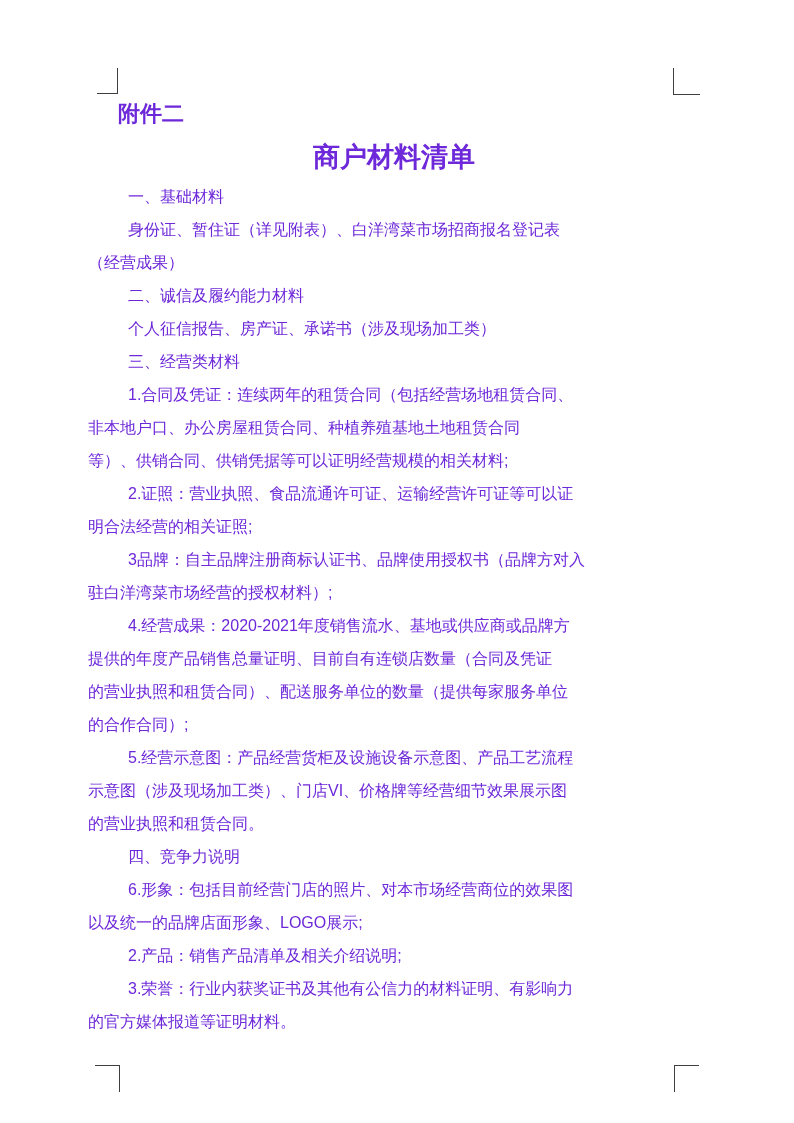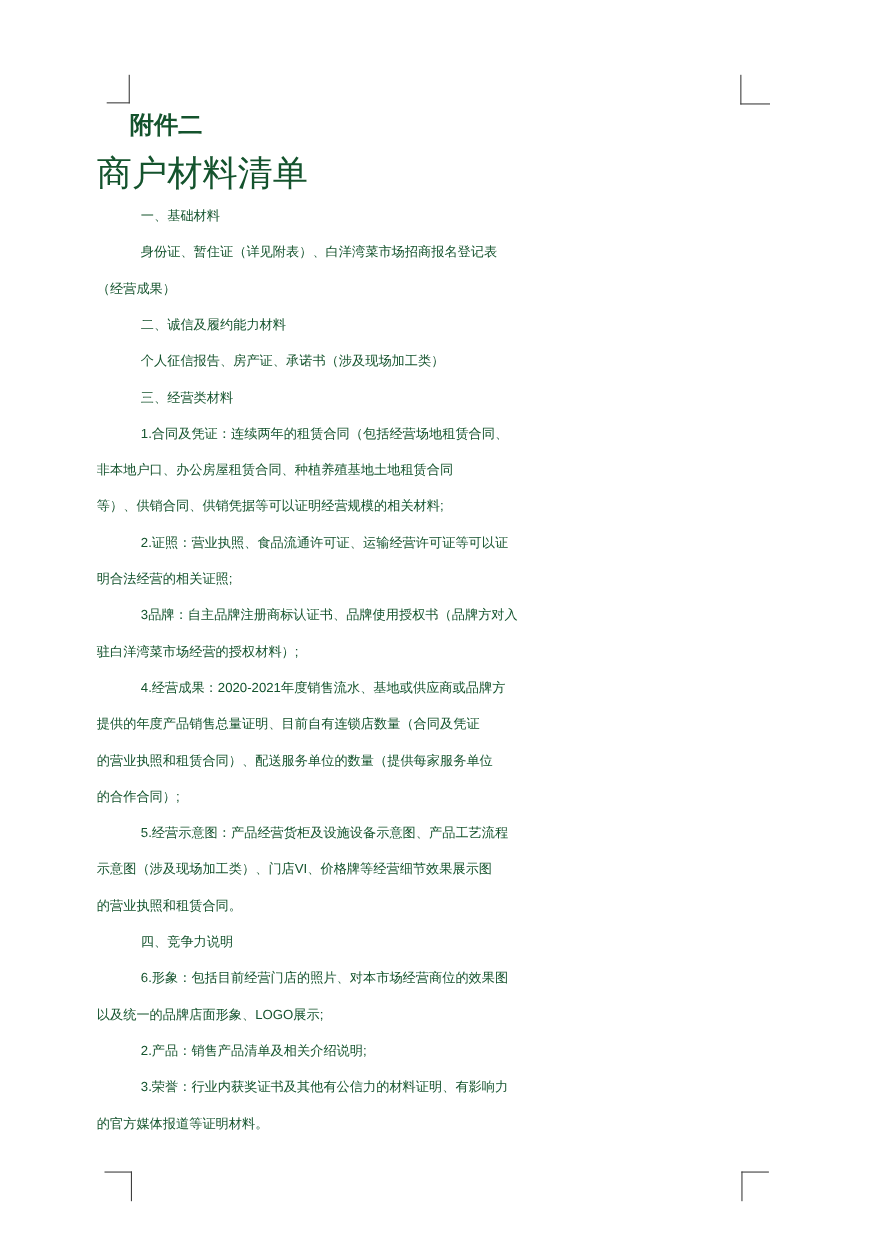--- a/index.html
+++ b/index.html
@@ -7,21 +7,21 @@
     padding: 0;
     background: #ffffff;
   }
   .page {
     position: relative;
     width: 776px;
     height: 1123px;
     background: #ffffff;
     overflow: hidden;
     font-family: "Liberation Sans", sans-serif;
-    color: #14532d;
+    color: #6d28d9;
   }
   
   .crop {
     position: absolute;
   }
   .crop.tl {
     left: 97px; top: 68px; width: 20px; height: 25px;
     border-right: 1.5px solid #3f3f3f;
     border-bottom: 1.5px solid #3f3f3f;
   }
@@ -48,30 +48,31 @@
   }
   .attachment {
     margin: 0 0 0 30px;
     font-size: 22px;
     font-weight: bold;
     line-height: 33px;
     white-space: nowrap;
   }
   .doc-title {
     margin: 11px 0 0 0;
-    font-size: 32px;
-    font-weight: normal;
+    font-size: 27px;
+    font-weight: bold;
     line-height: 33px;
+    text-align: center;
     white-space: nowrap;
   }
   .body-lines {
     margin-top: 6px;
   }
   .line {
-    font-size: 12px;
+    font-size: 16px;
     line-height: 33px;
     white-space: nowrap;
     letter-spacing: 0;
   }
   .line.indent {
     padding-left: 40px;
   }
 </style>
 </head>
 <body>

